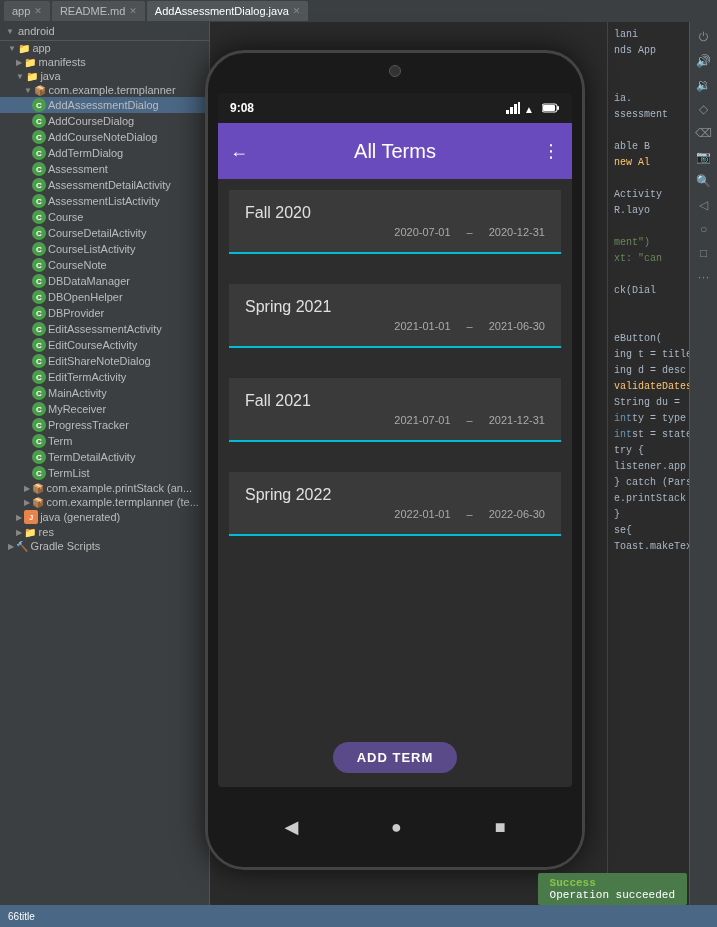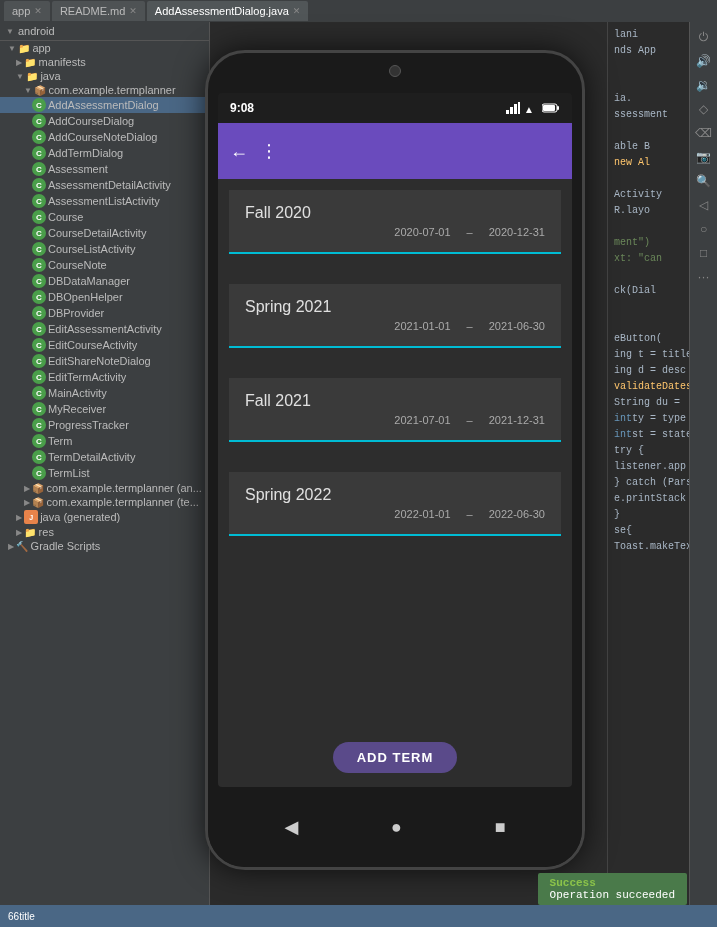--- a/index.html
+++ b/index.html
@@ -489,21 +489,21 @@
     <span class="file-icon-c">C</span>
     <span>TermDetailActivity</span>
   </div>
   <div class="tree-item tree-indent-4">
     <span class="file-icon-c">C</span>
     <span>TermList</span>
   </div>
   <div class="tree-item tree-indent-3">
     <span class="expand-arrow">▶</span>
     <span class="folder-icon">📦</span>
-    <span>com.example.termplanner (an...</span>
+    <span>com.example.printStack (an...</span>
   </div>
   <div class="tree-item tree-indent-3">
     <span class="expand-arrow">▶</span>
     <span class="folder-icon">📦</span>
     <span>com.example.termplanner (te...</span>
   </div>
   <div class="tree-item tree-indent-2">
     <span class="expand-arrow">▶</span>
     <span class="file-icon-java">J</span>
     <span>java (generated)</span>
@@ -646,20 +646,21 @@
           <svg width="18" height="10" viewBox="0 0 18 10">
             <rect x="0" y="1" width="15" height="8" rx="2" fill="none" stroke="white" stroke-width="1"></rect>
             <rect x="15" y="3" width="2" height="4" rx="1" fill="white"></rect>
             <rect x="1" y="2" width="12" height="6" rx="1" fill="white"></rect>
           </svg>
         </div>
       </div>
 
       <div class="app-bar">
         <button class="app-bar-btn">←</button>
+        <div class="app-bar-title">All Terms</div>
         <button class="app-bar-btn">⋮</button>
       </div>
 
       <div class="term-list">
 
         <div class="term-item">
           <div class="term-name">Fall 2020</div>
           <div class="term-dates">
             <span>2020-07-01</span>
             <span> – </span>

